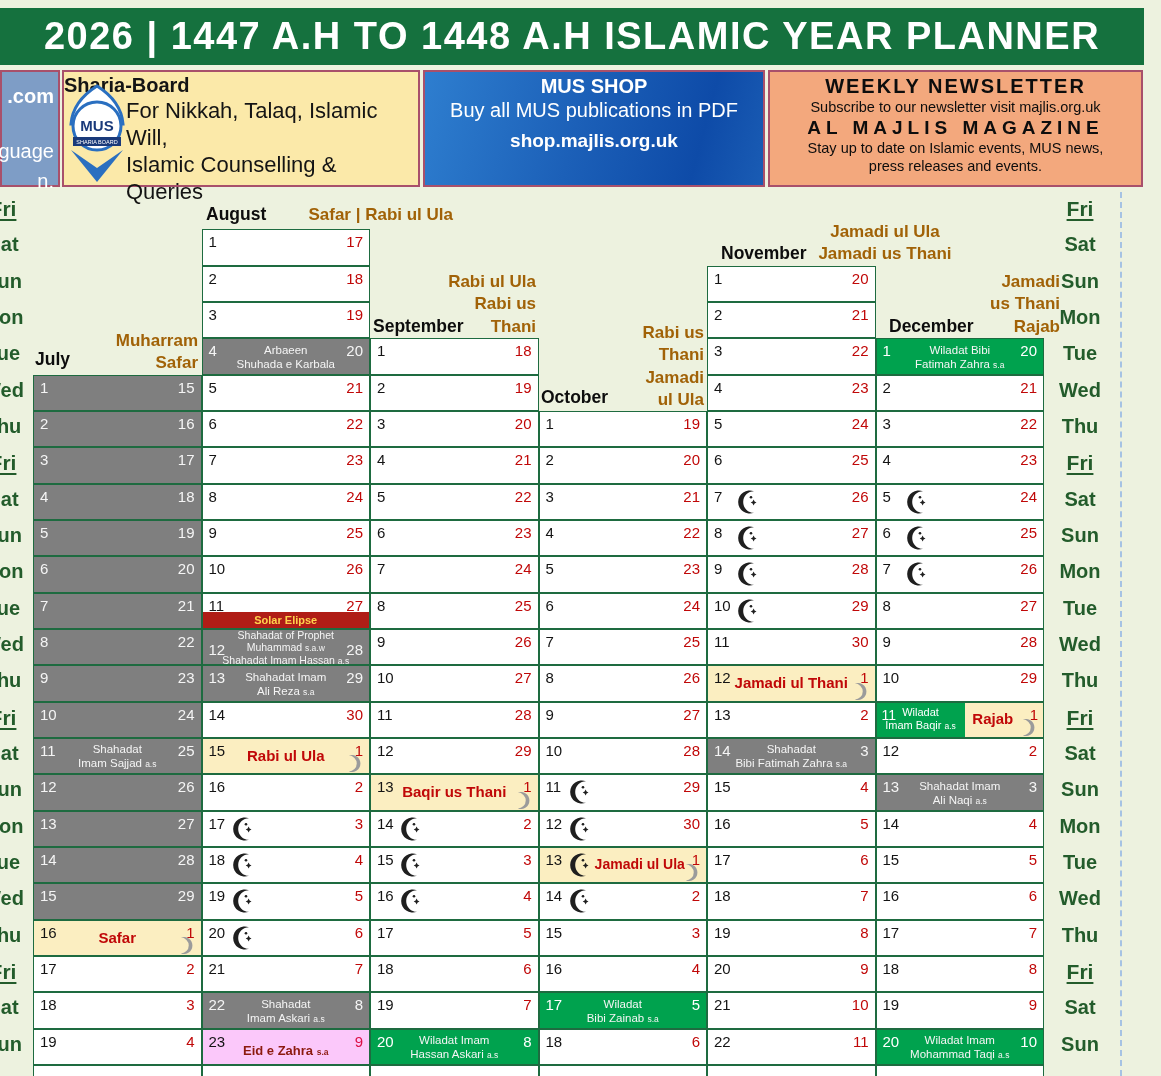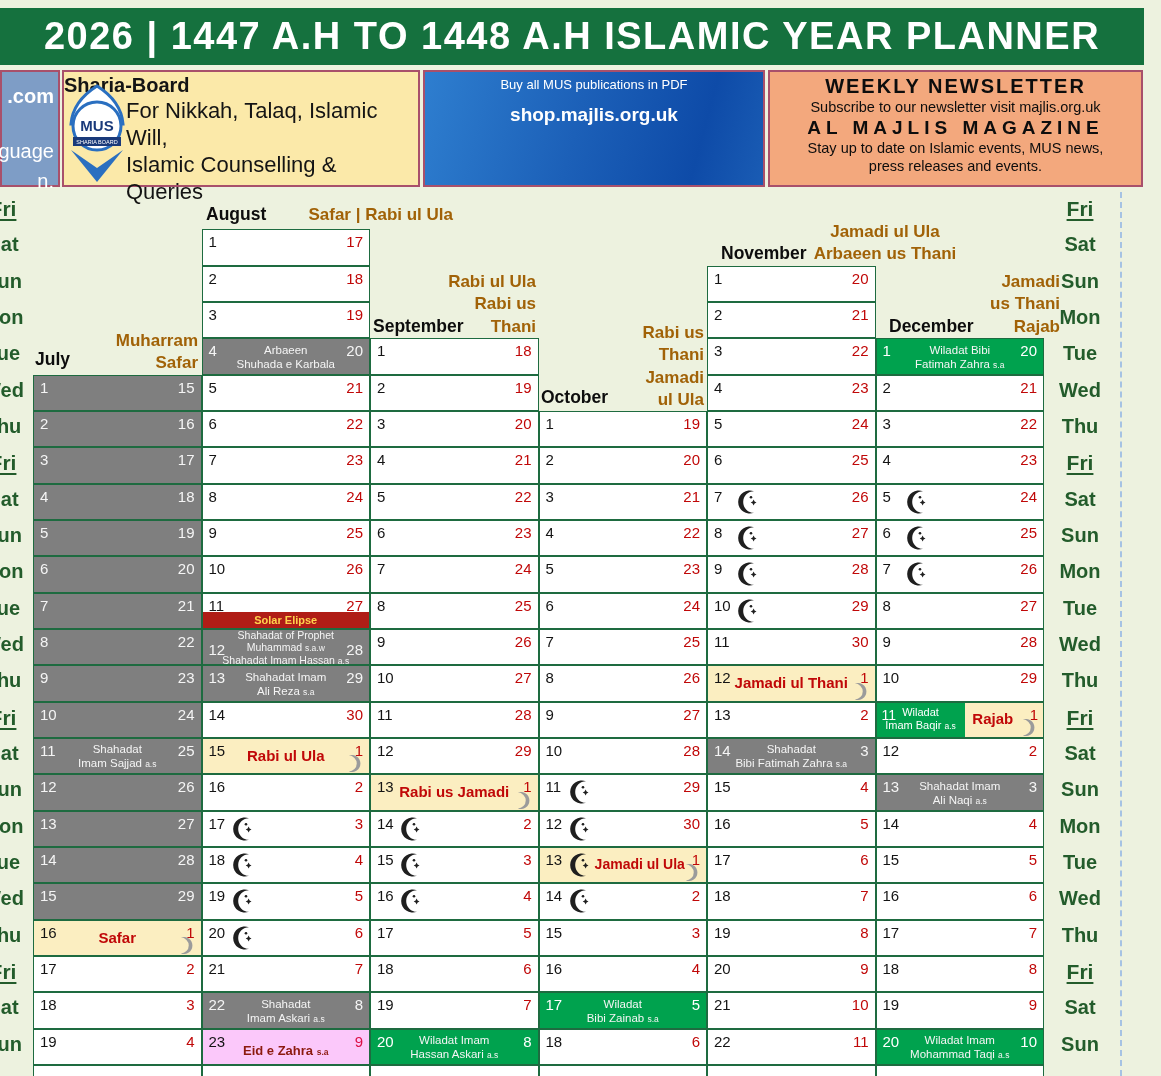--- a/index.html
+++ b/index.html
@@ -11,21 +11,21 @@
   .ibox{position:absolute;top:70px;height:117px;border:2px solid #a8506b;box-sizing:border-box;}
   #box-frag{left:0;width:60px;background:#7e9dc6;color:#fff;}
   #box-frag .frag-line{position:absolute;right:4px;font-weight:bold;font-size:20px;white-space:nowrap;}
   #box-sharia{left:62px;width:358px;background:#fbe9a9;color:#141414;}
   #box-sharia .sh-title{margin-top:2px;text-align:left;font-weight:bold;font-size:20px;}
   #box-sharia .sh-line{margin-left:62px;text-align:left;font-size:22px;line-height:27px;}
   #box-sharia .sh-bold{font-weight:bold;}
   #sharia-logo{position:absolute;left:-6px;top:12px;}
   #box-shop{left:423px;width:342px;background:linear-gradient(105deg,#2e7ecf 0%,#1c60b8 45%,#0e4ba8 80%,#1a5cb4 100%);color:#fff;text-align:center;}
   #box-shop .shop-title{margin-top:3px;font-weight:bold;font-size:20px;}
-  #box-shop .shop-line{font-size:13px;line-height:25px;}
+  #box-shop .shop-line{font-size:20px;line-height:25px;}
   #box-shop .shop-link{margin-top:7px;font-weight:bold;font-size:19px;}
   #box-news{left:768px;width:375px;background:#f3a87d;color:#0d0d0d;text-align:center;}
   #box-news .nw-title{margin-top:3px;font-weight:bold;font-size:20px;letter-spacing:2px;}
   #box-news .nw-line{font-size:14.5px;line-height:18px;}
   #box-news .nw-title2{font-weight:bold;font-size:19px;letter-spacing:5px;margin-top:1px;}
   
   #dash{position:absolute;left:1120px;top:192px;height:884px;width:0;border-left:2px dashed #a6c3e3;}
   
   #calendar{position:absolute;left:0;top:0;width:1161px;height:1076px;}
   .wd{position:absolute;width:60px;text-align:center;font-weight:bold;font-size:20px;color:#235c2b;}
@@ -84,20 +84,21 @@
     <rect x="15" y="53" width="48" height="9" fill="#1a3a7a"></rect>
     <text x="39" y="60" text-anchor="middle" font-size="5.5" fill="#ffffff">SHARIA BOARD</text>
     <path d="M13 66 L39 84 L65 66 L39 98 Z" fill="#2a6fc0"></path>
   </svg>
   <div class="sh-title">Sharia-Board</div>
   <div class="sh-line">For Nikkah, Talaq, Islamic Will,</div>
   <div class="sh-line">Islamic Counselling &amp; Queries</div>
 </div>
 
 <div id="box-shop" class="ibox">
+  <div class="shop-title">MUS SHOP</div>
   <div class="shop-line">Buy all MUS publications in PDF</div>
   <div class="shop-link">shop.majlis.org.uk</div>
 </div>
 
 <div id="box-news" class="ibox">
   <div class="nw-title">WEEKLY NEWSLETTER</div>
   <div class="nw-line">Subscribe to our newsletter visit majlis.org.uk</div>
   <div class="nw-title2">AL MAJLIS MAGAZINE</div>
   <div class="nw-line">Stay up to date on Islamic events, MUS news,</div>
   <div class="nw-line">press releases and events.</div>
@@ -441,21 +442,21 @@
       <span class="h">28</span>
     </div>
     <div class="cell" style="left: 370px; top: 737.95px;">
       <span class="g">12</span>
       <span class="h">29</span>
     </div>
     <div class="cell t-yellow" style="left: 370px; top: 774.28px;">
       <span class="g">13</span>
       <span class="h">1</span>
       <div class="m-label">
-        <div class="ln">Rabi us Jamadi</div>
+        <div class="ln">Baqir us Thani</div>
       </div>
       <span class="crescent"><svg width="19" height="19" viewBox="0 0 26 26">
           <path d="M8 2.2 A11.6 11.6 0 1 1 8 23.8 A9.3 9.3 0 1 0 8 2.2 Z" fill="#9b9b9b"></path>
         </svg></span>
     </div>
     <div class="cell" style="left: 370px; top: 810.61px;">
       <span class="g">14</span>
       <span class="moon"><svg width="26" height="26" viewBox="0 0 26 26">
           <path d="M18 2.2 A11.6 11.6 0 1 0 18 23.8 A9.3 9.3 0 1 1 18 2.2 Z" fill="#1f1f1f"></path>
           <circle cx="15" cy="8.2" r="1.3" fill="#1f1f1f"></circle>
@@ -608,21 +609,21 @@
       </div>
     </div>
     <div class="cell" style="left: 538.5px; top: 1028.59px;">
       <span class="g">18</span>
       <span class="h">6</span>
     </div>
     <div class="cell" style="left: 538.5px; top: 1064.92px;"></div>
     <div class="month-name pos-november-name">November</div>
     <div class="month-islamic pos-november-islamic">
       <div>Jamadi ul Ula</div>
-      <div>Arbaeen us Thani</div>
+      <div>Jamadi us Thani</div>
     </div>
     <div class="cell" style="left: 707px; top: 265.66px;">
       <span class="g">1</span>
       <span class="h">20</span>
     </div>
     <div class="cell" style="left: 707px; top: 301.99px;">
       <span class="g">2</span>
       <span class="h">21</span>
     </div>
     <div class="cell" style="left: 707px; top: 338.32px;">

